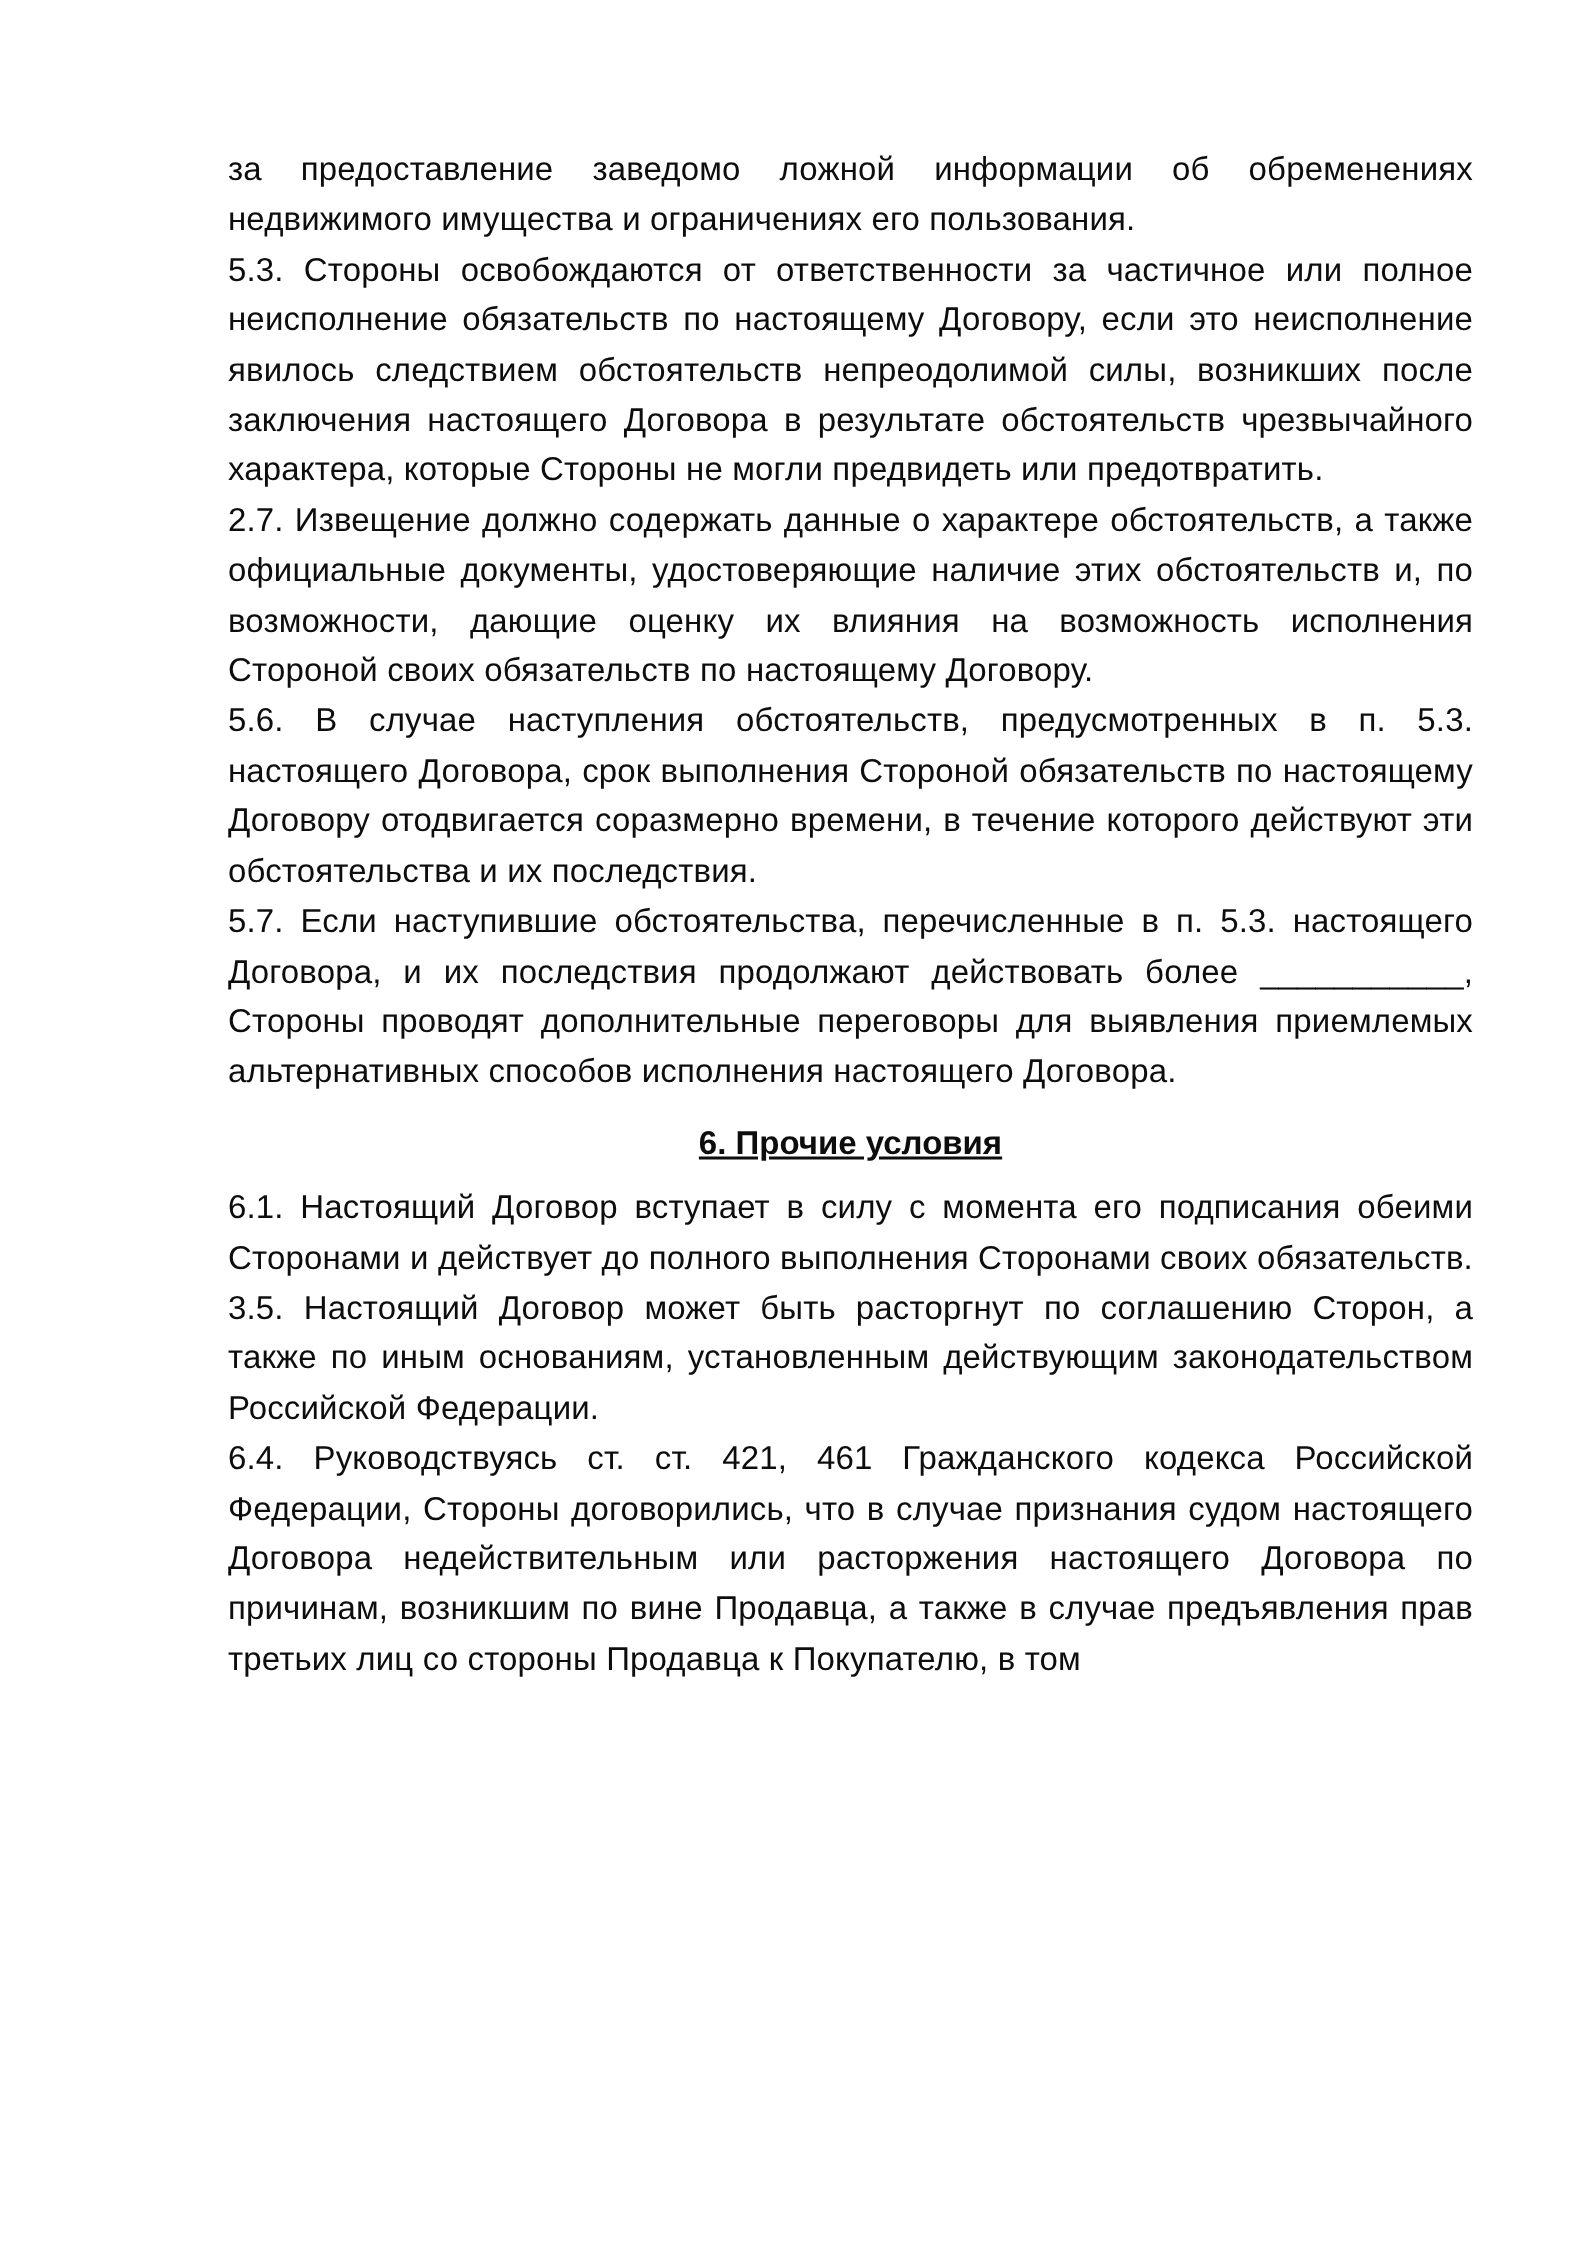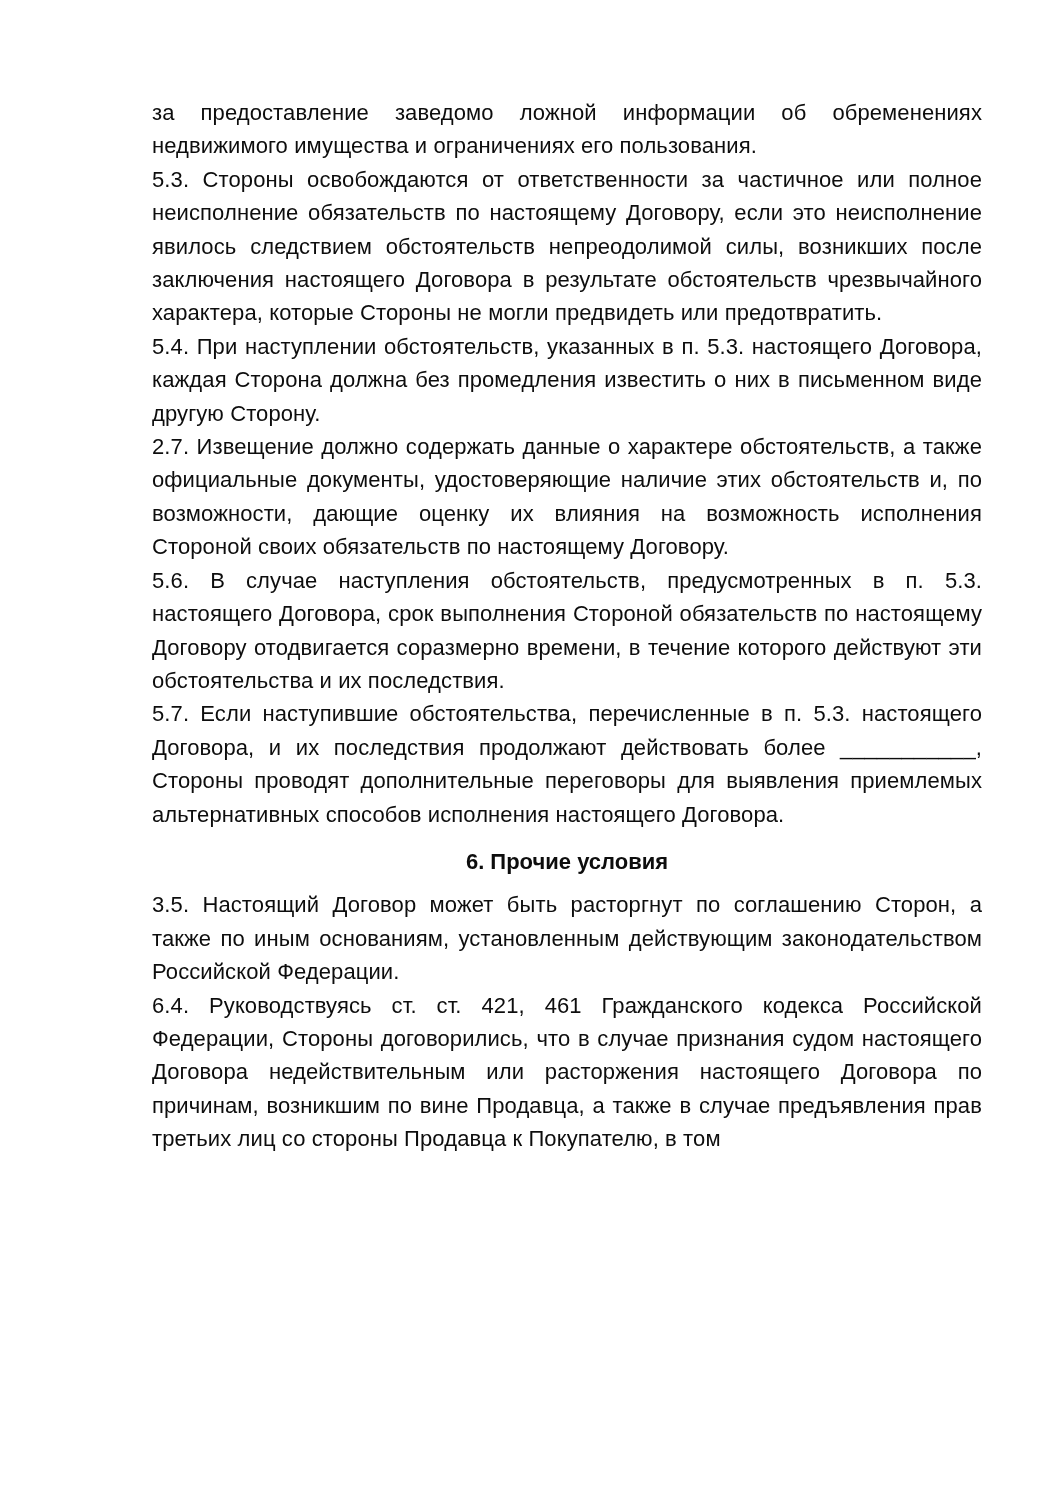--- a/index.html
+++ b/index.html
@@ -27,28 +27,29 @@
     line-height: 33.4px;
     text-align: justify;
     letter-spacing: 0.1px;
   }
   .heading {
     margin: 14px 0 10px 0;
     font-size: 22px;
     line-height: 33.4px;
     font-weight: bold;
     text-align: center;
+    text-decoration: underline;
   }
 </style>
 </head>
 <body>
 
 <div class="page">
   <p class="para">за предоставление заведомо ложной информации об обременениях недвижимого имущества и ограничениях его пользования.</p>
   <p class="para">5.3. Стороны освобождаются от ответственности за частичное или полное неисполнение обязательств по настоящему Договору, если это неисполнение явилось следствием обстоятельств непреодолимой силы, возникших после заключения настоящего Договора в результате обстоятельств чрезвычайного характера, которые Стороны не могли предвидеть или предотвратить.</p>
-  <p class="para">5.4. При наступлении обстоятельств, указанных в п. 5.3. настоящего Договора, каждая Сторона должна без промедления известить о них в письменном виде другую Сторону.</p>
   <p class="para">2.7. Извещение должно содержать данные о характере обстоятельств, а также официальные документы, удостоверяющие наличие этих обстоятельств и, по возможности, дающие оценку их влияния на возможность исполнения Стороной своих обязательств по настоящему Договору.</p>
   <p class="para">5.6. В случае наступления обстоятельств, предусмотренных в п. 5.3. настоящего Договора, срок выполнения Стороной обязательств по настоящему Договору отодвигается соразмерно времени, в течение которого действуют эти обстоятельства и их последствия.</p>
   <p class="para">5.7. Если наступившие обстоятельства, перечисленные в п. 5.3. настоящего Договора, и их последствия продолжают действовать более ___________, Стороны проводят дополнительные переговоры для выявления приемлемых альтернативных способов исполнения настоящего Договора.</p>
   <h2 class="heading">6. Прочие условия</h2>
+  <p class="para">6.1. Настоящий Договор вступает в силу с момента его подписания обеими Сторонами и действует до полного выполнения Сторонами своих обязательств.</p>
   <p class="para">3.5. Настоящий Договор может быть расторгнут по соглашению Сторон, а также по иным основаниям, установленным действующим законодательством Российской Федерации.</p>
   <p class="para">6.4. Руководствуясь ст. ст. 421, 461 Гражданского кодекса Российской Федерации, Стороны договорились, что в случае признания судом настоящего Договора недействительным или расторжения настоящего Договора по причинам, возникшим по вине Продавца, а также в случае предъявления прав третьих лиц со стороны Продавца к Покупателю, в том</p>
 </div>
 
 </body></html>

